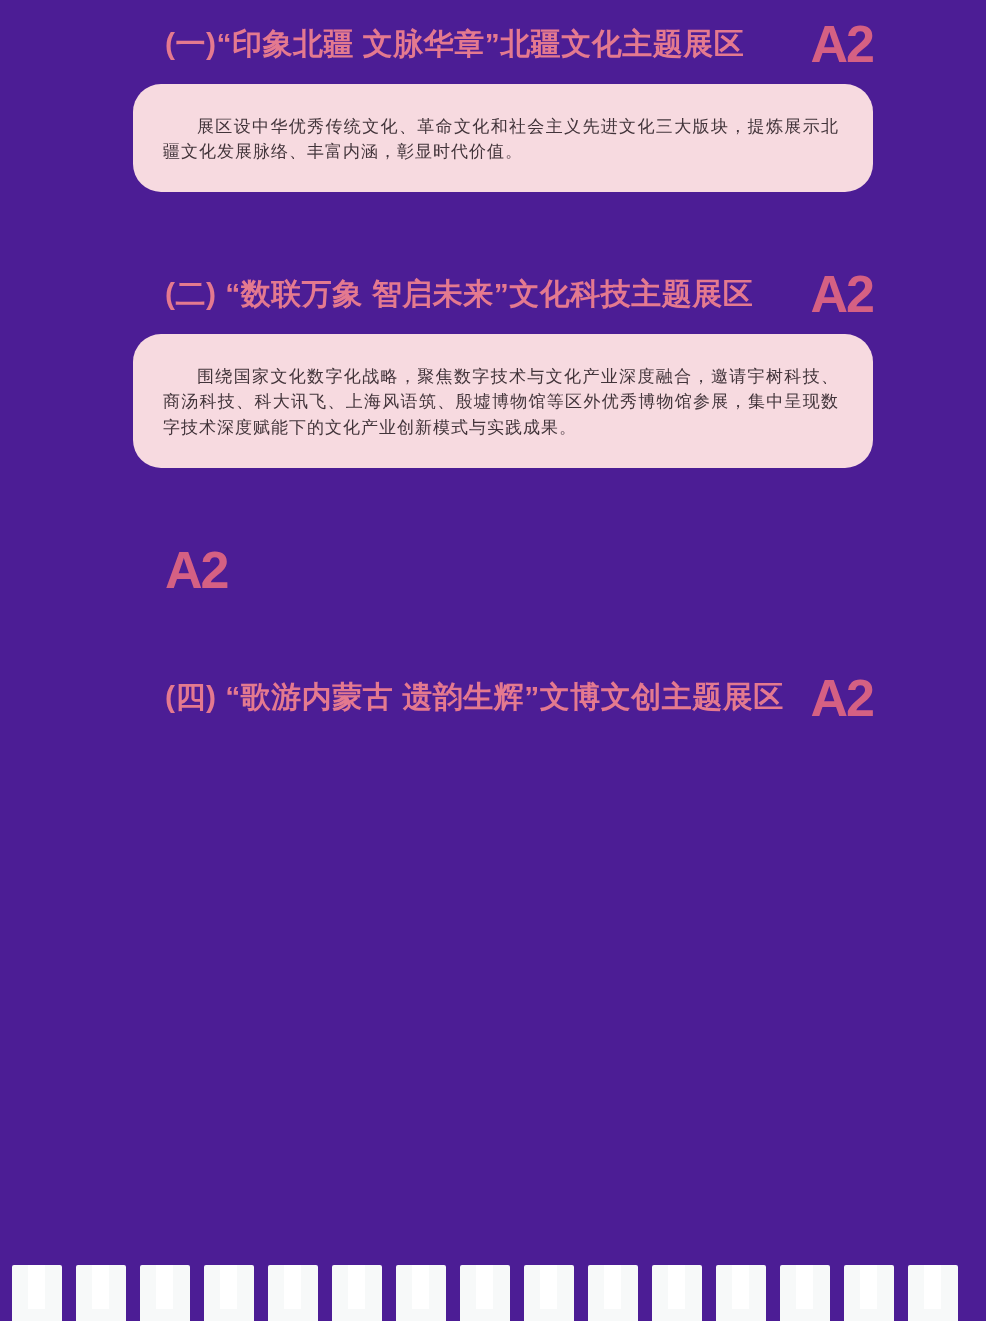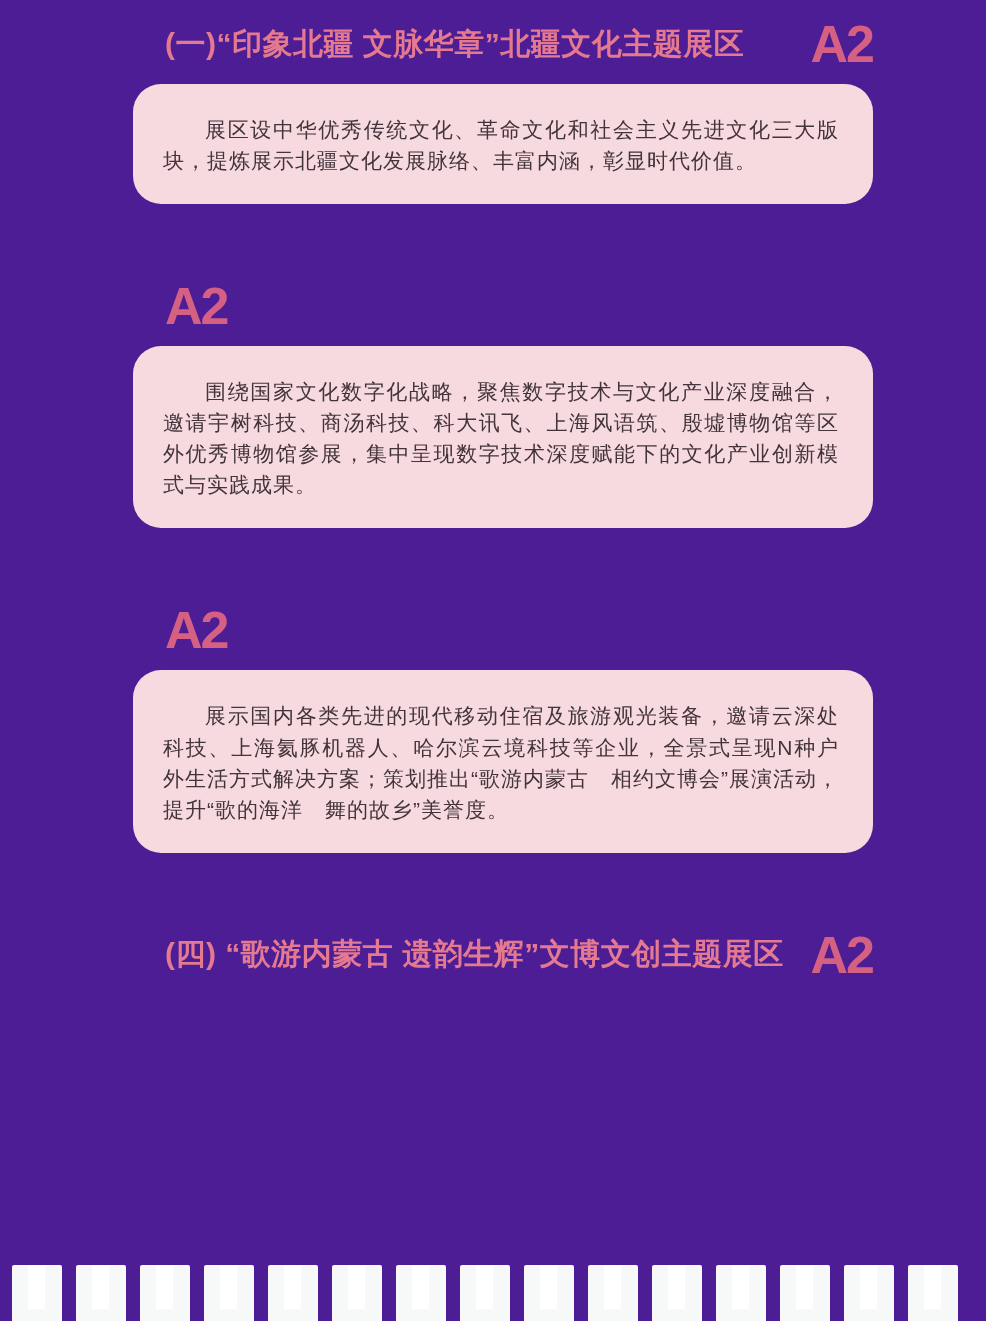--- a/index.html
+++ b/index.html
@@ -32,21 +32,21 @@
     font-size:52px;font-weight:bold;color:var(--badge-rose);
     line-height:1;letter-spacing:-2px;
   }
   .card{
     background:var(--card-bg);
     border-radius:28px;
     padding:30px 34px 28px 30px;
   }
   .card p{
     margin:0;
-    font-size:21px;line-height:1.48;
+    font-size:17px;line-height:1.48;
     color:var(--body-ink);
     text-indent:2em;
     text-align:justify;
     letter-spacing:1px;
   }
   
   .wm{
     position:absolute;left:0;right:0;bottom:-4px;height:60px;
     display:flex;gap:14px;padding-left:12px;overflow:hidden;
   }
@@ -70,33 +70,31 @@
         <div class="sec-title">(一)“印象北疆 文脉华章”北疆文化主题展区</div>
         <div class="badge">A2</div>
       </div>
       <div class="card">
         <p>展区设中华优秀传统文化、革命文化和社会主义先进文化三大版块，提炼展示北疆文化发展脉络、丰富内涵，彰显时代价值。</p>
       </div>
     </div>
 
     <div class="section">
       <div class="sec-head">
+        <div class="sec-title">(二) “数联万象 智启未来”文化科技主题展区</div>
         <div class="badge">A2</div>
       </div>
       <div class="card">
         <p>围绕国家文化数字化战略，聚焦数字技术与文化产业深度融合，邀请宇树科技、商汤科技、科大讯飞、上海风语筑、殷墟博物馆等区外优秀博物馆参展，集中呈现数字技术深度赋能下的文化产业创新模式与实践成果。</p>
       </div>
     </div>
 
     <div class="section">
       <div class="sec-head">
         <div class="badge">A2</div>
-      </div>
-      <div class="card">
-        <p>展示国内各类先进的现代移动住宿及旅游观光装备，邀请云深处科技、上海氦豚机器人、哈尔滨云境科技等企业，全景式呈现N种户外生活方式解决方案；策划推出“歌游内蒙古　相约文博会”展演活动，提升“歌的海洋　舞的故乡”美誉度。</p>
       </div>
     </div>
 
     <div class="section">
       <div class="sec-head">
         <div class="sec-title">(四) “歌游内蒙古 遗韵生辉”文博文创主题展区</div>
         <div class="badge">A2</div>
       </div>
     </div>
 

